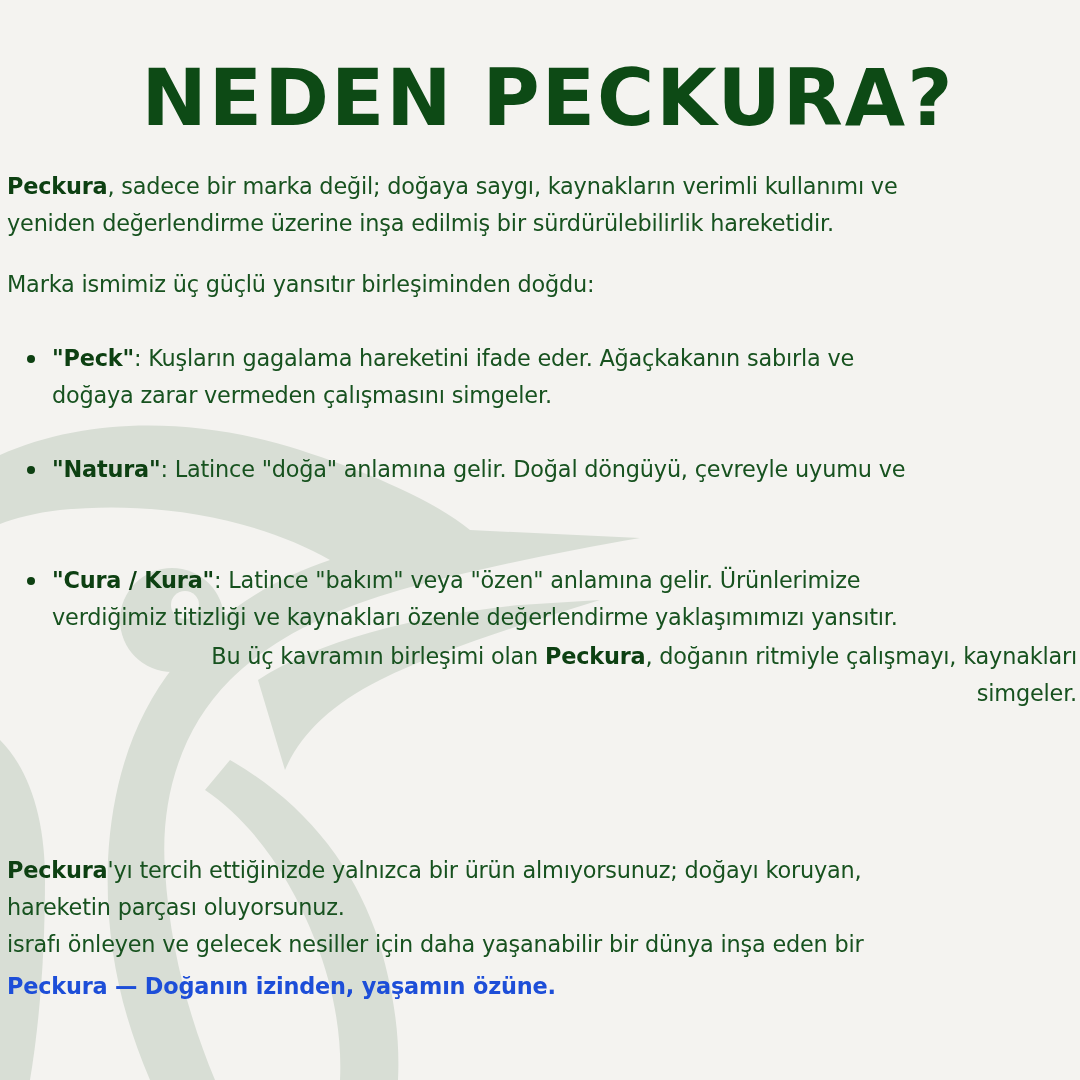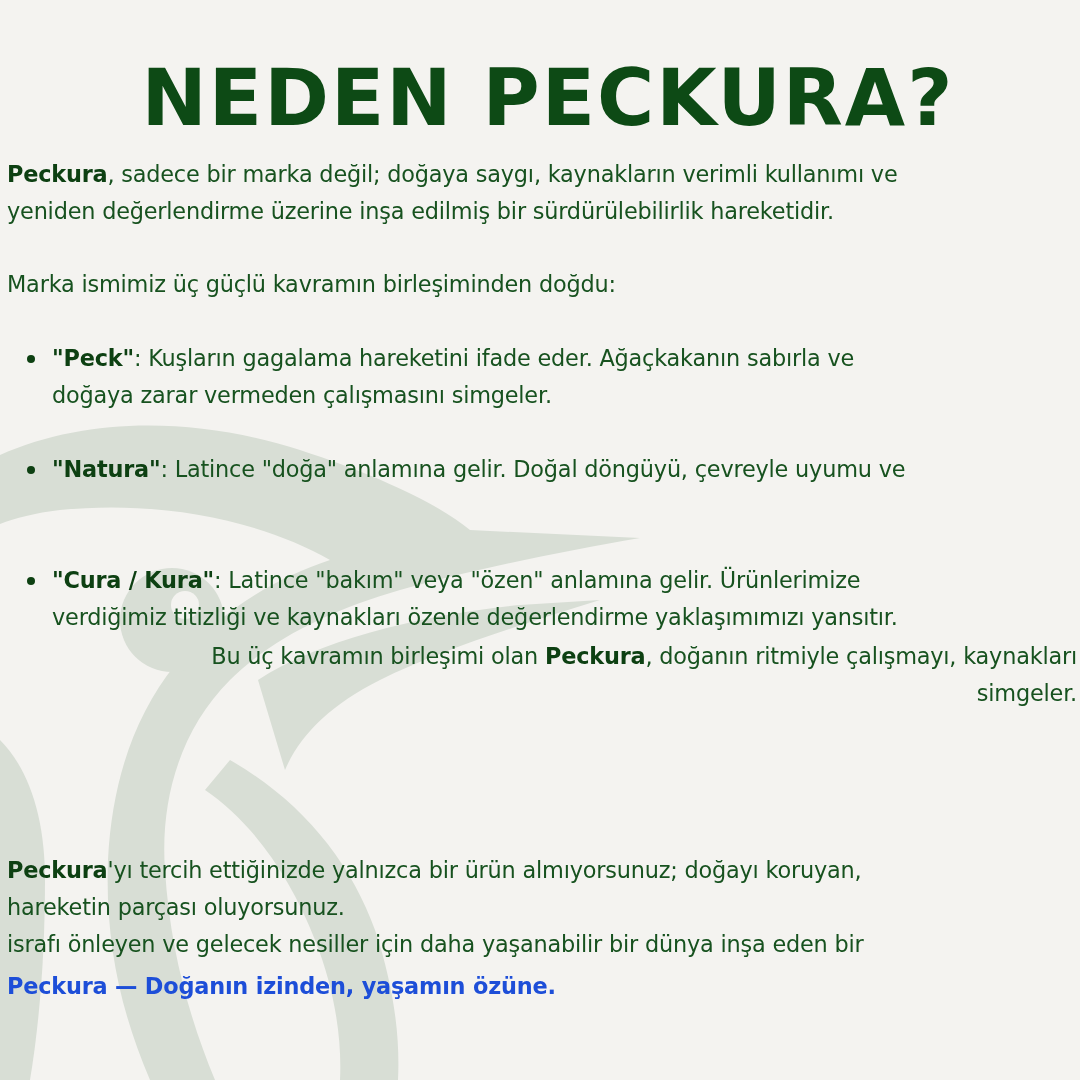--- a/index.html
+++ b/index.html
@@ -98,26 +98,26 @@
     <path d="M60,780 C110,840 140,910 150,990 L155,1080 L100,1080 C98,1010 88,940 62,880 C48,845 28,810 0,790 L0,770 C20,768 42,772 60,780 Z" opacity="0.0"></path>
   </g>
 
   <circle cx="185" cy="605" r="14" fill="#f4f3f0"></circle>
 </svg>
 
 <div class="content">
 
   <h1 class="title">NEDEN PECKURA?</h1>
 
-  <p class="para" style="top:156px;">
+  <p class="para" style="top:168px;">
     <span class="line"><b>Peckura</b><span>, sadece bir marka değil; doğaya saygı, kaynakların verimli kullanımı ve</span></span>
     <span class="line">yeniden değerlendirme üzerine inşa edilmiş bir sürdürülebilirlik hareketidir.</span>
   </p>
 
-  <p class="para" style="top:266px;">Marka ismimiz üç güçlü kavramın birleşiminden doğdu:</p>
+  <p class="para" style="top:266px;">Marka ismimiz üç güçlü yansıtır birleşiminden doğdu:</p>
 
   <div class="bullet" style="top:340px;">
     <span class="bullet-dot"></span>
     <span class="line"><b>"Peck"</b><span>: Kuşların gagalama hareketini ifade eder. Ağaçkakanın sabırla ve</span></span>
     <span class="line">doğaya zarar vermeden çalışmasını simgeler.</span>
   </div>
 
   <div class="bullet" style="top:451px;">
     <span class="bullet-dot"></span>
     <span class="line"><b>"Natura"</b><span>: Latince "doğa" anlamına gelir. Doğal döngüyü, çevreyle uyumu ve</span></span>

